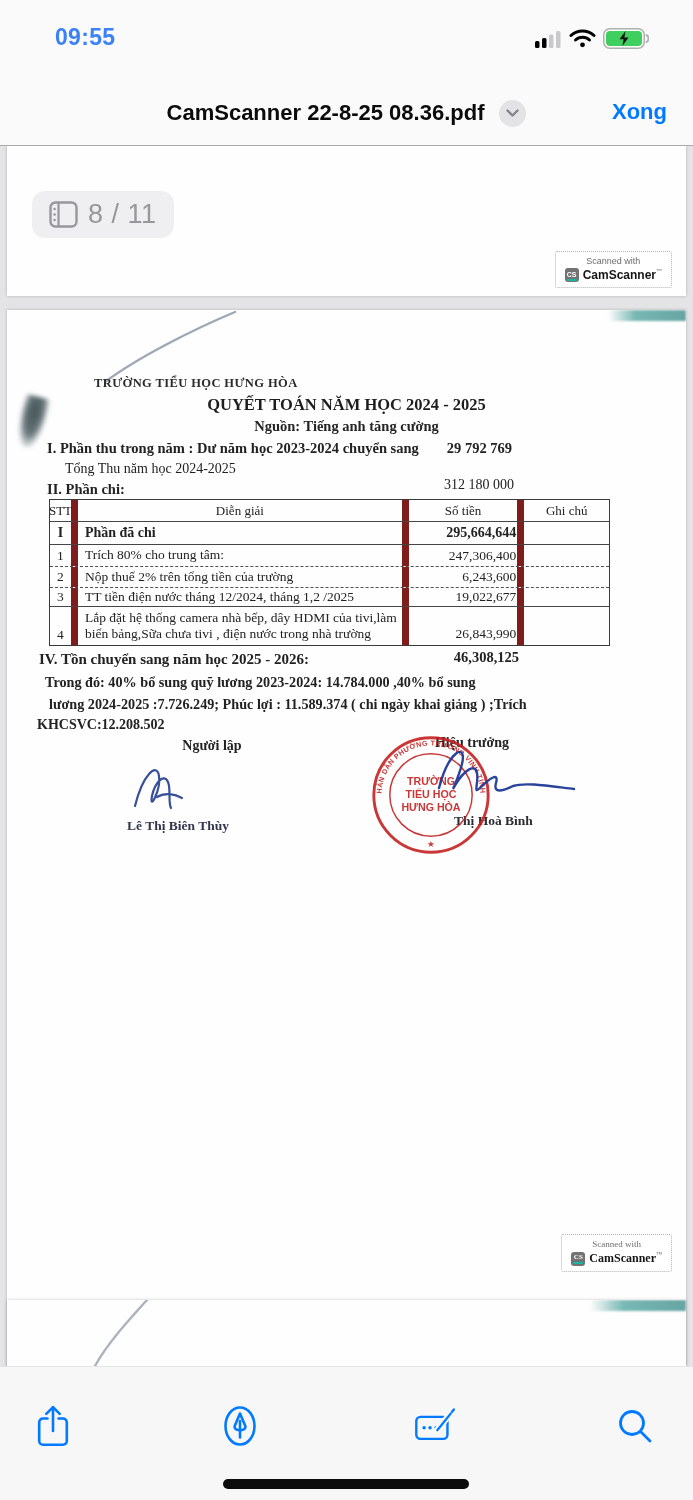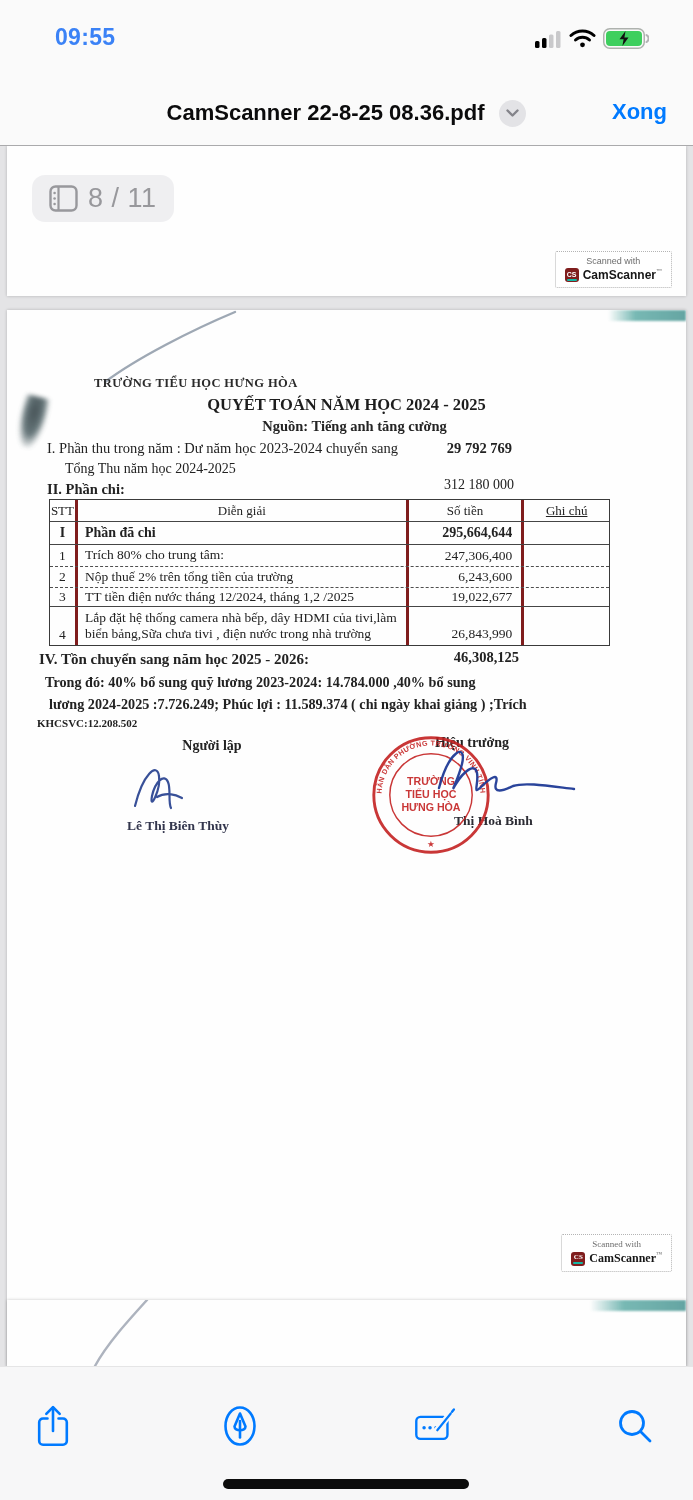--- a/index.html
+++ b/index.html
@@ -30,73 +30,73 @@
   .page-7{top:0;height:150px;}
   .page-8{top:164px;height:1232px;}
   .page-9{top:1154px;height:66px;}
   .teal-smudge{position:absolute;top:0;height:11px;filter:blur(1px);opacity:.8;
     background:linear-gradient(90deg,rgba(90,170,165,0) 0%,#57a8a2 35%,#3f8f8c 100%);}
   .pen-line{position:absolute;pointer-events:none;}
   .ink-blob{position:absolute;background:radial-gradient(ellipse at 50% 30%,#28363b 0%,#4c5f63 45%,rgba(90,110,115,0) 75%);
     filter:blur(2px);opacity:.85;transform:rotate(14deg);}
   
   .page-pill{
-    position:absolute;left:32px;top:175px;height:47px;padding:0 17px;border-radius:13px;
+    position:absolute;left:32px;top:191px;height:47px;padding:0 17px;border-radius:13px;
     background:rgba(238,238,240,.95);display:flex;align-items:center;gap:10px;z-index:35;text-align:center;
   }
   .page-pill .pnum{font-size:27px;color:#98989c;letter-spacing:.5px;}
   
   .wm{
     position:absolute;right:14px;border:1px dotted #b4b4b4;background:rgba(255,255,255,.92);
     padding:4px 9px 5px 9px;text-align:center;border-radius:2px;
   }
   .wm-line1{font-size:9px;color:#6d6d6d;margin-bottom:2px;}
   .wm-line2{display:flex;align-items:center;gap:4px;justify-content:center;}
-  .cs-badge{width:14px;height:14px;border-radius:3px;background:#7f1d1d;position:relative;display:flex;align-items:center;justify-content:center;}
+  .cs-badge{width:14px;height:14px;border-radius:3px;background:#737373;position:relative;display:flex;align-items:center;justify-content:center;}
   .cs-badge span{color:#fff;font-size:7px;font-weight:700;line-height:1;margin-top:-2px;}
   .cs-badge i{position:absolute;left:2px;right:2px;bottom:1.5px;height:2px;background:#14b8a6;border-radius:1px;}
   .cs-name{font-size:12px;font-weight:700;color:#161616;}
   .cs-tm{font-size:6px;color:#888;vertical-align:top;}
   
   .doc{position:absolute;left:0;top:0;width:100%;height:100%;color:#222;font-family:"Liberation Serif",serif;}
   .abs{position:absolute;}
   .school{left:87px;top:66px;font-size:12.5px;font-weight:700;color:#2b2b2b;letter-spacing:.4px;}
   .doc-h1{left:0;top:85px;width:100%;text-align:center;font-size:16.5px;font-weight:700;color:#1d1d1d;}
-  .doc-h2{left:8px;top:108px;width:100%;text-align:center;font-size:14.5px;font-weight:700;color:#242424;}
-  .line-i-label{left:40px;top:130px;font-size:14.5px;font-weight:400;}
+  .doc-h2{left:0;top:108px;width:100%;text-align:center;font-size:14.5px;font-weight:700;color:#242424;}
+  .line-i-label{left:40px;top:130px;font-size:14.5px;font-weight:700;}
   .line-i-val{left:375px;top:130px;width:130px;text-align:right;font-size:14.5px;font-weight:700;}
   .line-tong{left:58px;top:151px;font-size:14px;font-weight:500;}
   .line-tong-val{left:375px;top:151px;width:132px;text-align:right;font-size:14px;font-weight:500;margin-top:16px;}
   .line-ii{left:40px;top:171px;font-size:14.5px;font-weight:700;}
   
   .vtable{left:42px;top:189px;width:561px;border:1.6px solid #3a3a3a;box-sizing:border-box;background:transparent;}
   .tr{display:flex;border-bottom:1px solid #454545;box-sizing:border-box;}
   .tr:last-child{border-bottom:none;}
   .tr.dashed{border-bottom:1px dashed #4f4f4f;}
-  .td{border-right:3px solid #7f1d1d;box-sizing:border-box;font-size:13.5px;display:flex;align-items:center;}
-  .td:last-child{border-right:none;text-decoration:underline;}
+  .td{border-right:7px solid #7f1d1d;box-sizing:border-box;font-size:13.5px;display:flex;align-items:center;}
+  .td:last-child{border-right:none;}
   .c-stt{width:28px;justify-content:center;}
   .c-desc{width:332px;padding:0 4px 0 7px;line-height:1.22;}
-  .c-amt{width:116px;justify-content:flex-end;padding-right:9px;}
+  .c-amt{width:116px;justify-content:flex-end;padding-right:1px;}
   .c-note{width:85px;}
   .tr.th .td{justify-content:center;font-size:13px;padding:0;}
   .h-head{height:22px;}
   .h-rI{height:23px;}
   .h-r1{height:22px;}
   .h-r2{height:21px;}
   .h-r3{height:19px;}
   .h-r4{height:38px;}
   .tr.rowI .td{font-weight:700;font-size:14px;}
   .tr.row4 .c-amt{align-items:flex-end;padding-bottom:3px;}
   
   .line-iv{left:32px;top:341px;font-size:15px;font-weight:700;}
   .line-iv-val{left:380px;top:339px;width:132px;text-align:right;font-size:14.5px;font-weight:700;}
   .note1{left:38px;top:364px;font-size:14.2px;font-weight:700;}
   .note2{left:42px;top:386px;font-size:14.2px;font-weight:700;}
-  .note3{left:30px;top:407px;font-size:11px;font-weight:700;}
+  .note3{left:30px;top:407px;font-size:14px;font-weight:700;}
   .role-left{left:140px;top:428px;width:130px;text-align:center;font-size:14px;font-weight:700;}
   .role-right{left:400px;top:425px;width:130px;text-align:center;font-size:14px;font-weight:700;}
   .name-left{left:120px;top:508px;font-size:13.5px;font-weight:700;color:#33364d;}
   .name-right{left:447px;top:503px;font-size:13.5px;font-weight:700;color:#2c2c34;z-index:1;}
   .sig{position:absolute;z-index:3;}
   .stamp{position:absolute;left:361px;top:422px;width:126px;height:126px;z-index:2;opacity:.9;}
   
   .toolbar{
     position:absolute;left:0;top:1366px;width:693px;height:134px;background:#f7f7f8;
     border-top:1px solid rgba(0,0,0,.07);z-index:30;

